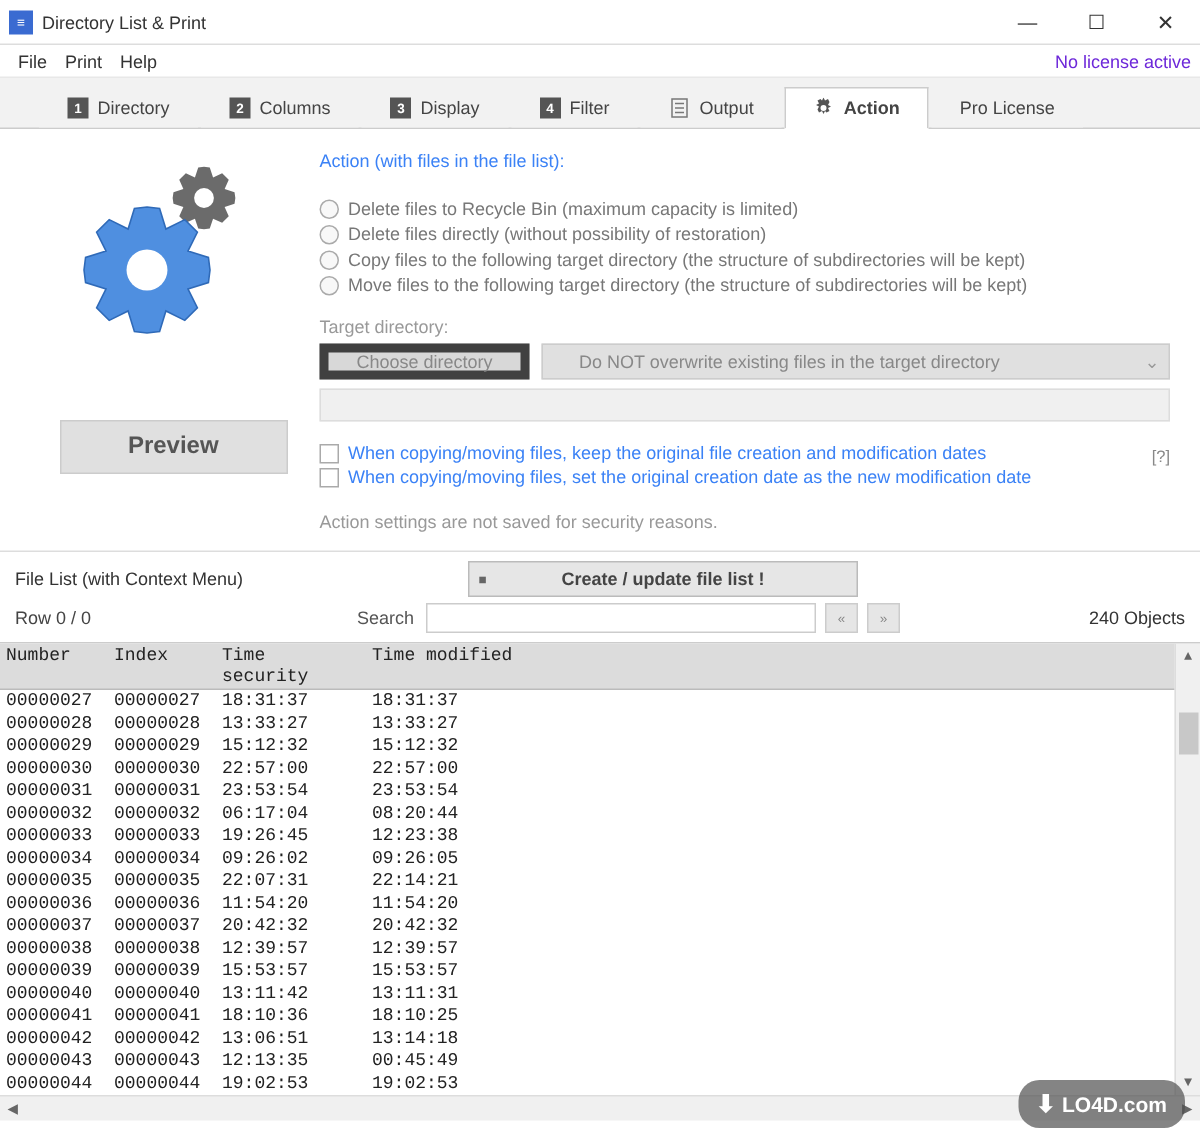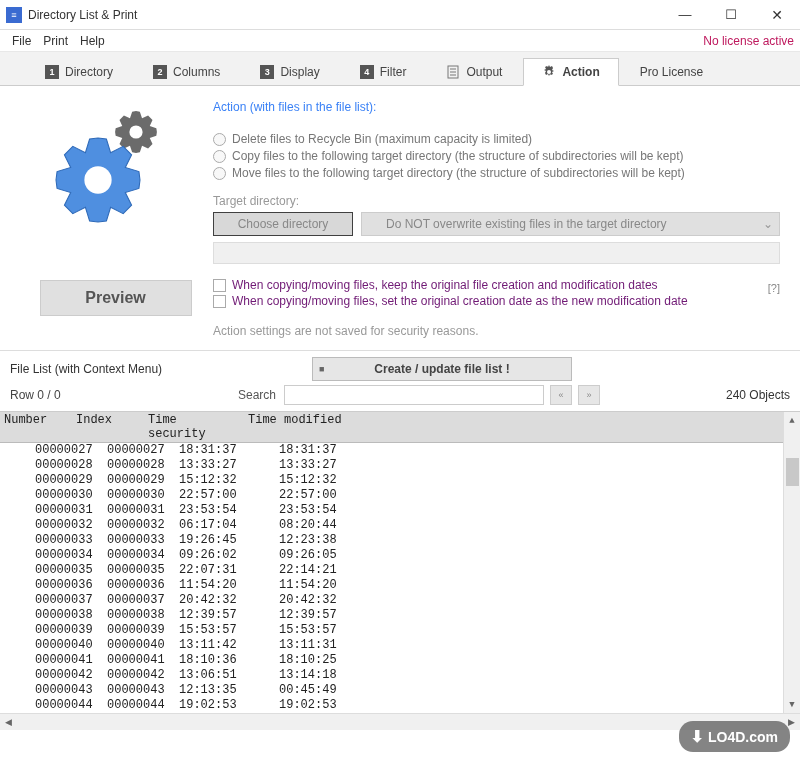--- a/index.html
+++ b/index.html
@@ -7,45 +7,45 @@
 
 .titlebar { display: flex; align-items: center; height: 30px; border-bottom: 1px solid #ddd; padding-left: 6px; }
 .titlebar .app-icon { width: 16px; height: 16px; background: #3a6bd1; margin-right: 6px; display: inline-flex; align-items: center; justify-content: center; color: #fff; font-size: 9px; font-weight: bold; }
 .titlebar .title { flex: 1; font-size: 12px; }
 .titlebar .winbtn { width: 46px; height: 30px; display: flex; align-items: center; justify-content: center; font-size: 13px; color: #333; }
 .titlebar .winbtn.close { font-size: 14px; }
 
 .menubar { display: flex; align-items: center; height: 22px; padding: 0 6px; border-bottom: 1px solid #e8e8e8; }
 .menubar .menu-item { padding: 2px 6px; font-size: 12px; }
 .menubar .spacer { flex: 1; }
-.menubar .license { color: #be185d; font-size: 12px; }
+.menubar .license { color: #6d28d9; font-size: 12px; }
 
 .tabbar { display: flex; background: #f2f2f2; border-bottom: 1px solid #ccc; padding-top: 6px; padding-left: 26px; gap: 2px; }
 .tab { display: flex; align-items: center; padding: 6px 18px; font-size: 12px; background: #f2f2f2; border: 1px solid transparent; border-bottom: none; color: #444; gap: 6px; }
 .tab.active { background: #fff; border-color: #ccc; border-bottom: 1px solid #fff; margin-bottom: -1px; font-weight: 600; }
 .tab .tnum { display: inline-flex; width: 14px; height: 14px; background: #555; color: #fff; font-size: 9px; align-items: center; justify-content: center; font-weight: bold; }
 .tab .ticon { width: 14px; height: 14px; display: inline-flex; align-items: center; justify-content: center; }
 
 .content { display: flex; padding: 14px 20px 8px 28px; gap: 10px; }
 .left-col { width: 175px; display: flex; flex-direction: column; align-items: center; }
 .gear-img { width: 140px; height: 130px; position: relative; }
 .right-col { flex: 1; }
 
 .section-label { color: #3b82f6; font-size: 12px; margin-bottom: 18px; }
 .radio-row { display: flex; align-items: center; gap: 6px; margin: 3px 0; color: #777; font-size: 12px; }
 .radio-row .radio { width: 13px; height: 13px; border: 1px solid #aaa; border-radius: 50%; background: #f8f8f8; }
 
 .target-label { color: #999; margin-top: 14px; margin-bottom: 4px; font-size: 12px; }
 .target-row { display: flex; gap: 8px; }
-.choose-btn { width: 140px; height: 24px; background: #d8d8d8; color: #888; border: 1px solid #404040; display: flex; align-items: center; justify-content: center; font-size: 12px; }
+.choose-btn { width: 140px; height: 24px; background: #d8d8d8; color: #888; border: 6px solid #404040; display: flex; align-items: center; justify-content: center; font-size: 12px; }
 .overwrite-sel { flex: 1; height: 24px; background: #e0e0e0; color: #888; border: 1px solid #ccc; display: flex; align-items: center; padding: 0 24px; font-size: 12px; position: relative; }
 .overwrite-sel::after { content: "⌄"; position: absolute; right: 6px; color: #999; }
 .target-path { margin-top: 6px; height: 22px; background: #f0f0f0; border: 1px solid #ddd; }
 
-.check-row { display: flex; align-items: center; gap: 6px; margin: 2px 0; color: #701a75; font-size: 12px; }
+.check-row { display: flex; align-items: center; gap: 6px; margin: 2px 0; color: #3b82f6; font-size: 12px; }
 .check-row .chk { width: 13px; height: 13px; border: 1px solid #aaa; background: #fff; }
 .checks-group { margin-top: 14px; position: relative; }
 .help-q { position: absolute; right: 0; top: 4px; color: #888; font-size: 11px; }
 
 .note { color: #999; font-size: 12px; margin-top: 16px; }
 
 .preview-btn { width: 152px; height: 36px; background: #e0e0e0; border: 1px solid #ccc; display: flex; align-items: center; justify-content: center; font-size: 16px; font-weight: 600; color: #555; margin-top: 50px; }
 
 .divider { border-top: 1px solid #ddd; margin: 4px 0 0 0; }
 
@@ -60,21 +60,21 @@
 .search-row .navbtn { width: 22px; height: 20px; background: #e6e6e6; border: 1px solid #ccc; display: flex; align-items: center; justify-content: center; color: #888; font-size: 9px;}
 .search-row .objcount { margin-left: auto; color: #333; }
 
 .table-wrap { border-top: 1px solid #ccc; position: relative; height: 302px; overflow: hidden; font-family: "Consolas", "Courier New", monospace; font-size: 12px; }
 .thead { display: flex; background: #dcdcdc; color: #222; border-bottom: 1px solid #bbb; }
 .thead .th { padding: 1px 4px; }
 .col-num { width: 72px; }
 .col-idx { width: 72px; }
 .col-tc { width: 100px; }
 .col-tm { flex: 1; }
-.tbody { overflow: hidden; padding-left: 31px; }
+.tbody { overflow: hidden; }
 .tr { display: flex; }
 .tr .td { padding: 0 4px; white-space: pre; color: #222; line-height: 15px; }
 .vscroll { position: absolute; right: 0; top: 0; width: 17px; height: 100%; background: #f0f0f0; border-left: 1px solid #ddd; }
 .vscroll .arrow { height: 17px; display: flex; align-items: center; justify-content: center; color: #666; font-size: 9px; }
 .vscroll .thumb { position: absolute; top: 46px; left: 2px; width: 13px; height: 28px; background: #c8c8c8; }
 .hscroll { height: 17px; background: #f0f0f0; border-top: 1px solid #ddd; display: flex; align-items: center; }
 .hscroll .arrow { width: 17px; display: flex; justify-content: center; color: #666; font-size: 9px; }
 .hscroll .track { flex: 1; }
 
 .watermark { position: absolute; right: 10px; bottom: 6px; background: rgba(80,80,80,0.7); color: #fff; padding: 6px 12px; border-radius: 14px; font-size: 14px; font-weight: 600; display: flex; align-items: center; gap: 4px; }
@@ -160,20 +160,24 @@
 
   <div class="right-col">
     <div class="section-label">Action (with files in the file list):</div>
     <div id="radios">
         <div class="radio-row">
           <span class="radio"></span>
           <span>Delete files to Recycle Bin (maximum capacity is limited)</span>
         </div>
         <div class="radio-row">
           <span class="radio"></span>
+          <span>Delete files directly (without possibility of restoration)</span>
+        </div>
+        <div class="radio-row">
+          <span class="radio"></span>
           <span>Copy files to the following target directory (the structure of subdirectories will be kept)</span>
         </div>
         <div class="radio-row">
           <span class="radio"></span>
           <span>Move files to the following target directory (the structure of subdirectories will be kept)</span>
         </div>
       </div>
 
     <div class="target-label">Target directory:</div>
     <div class="target-row">

